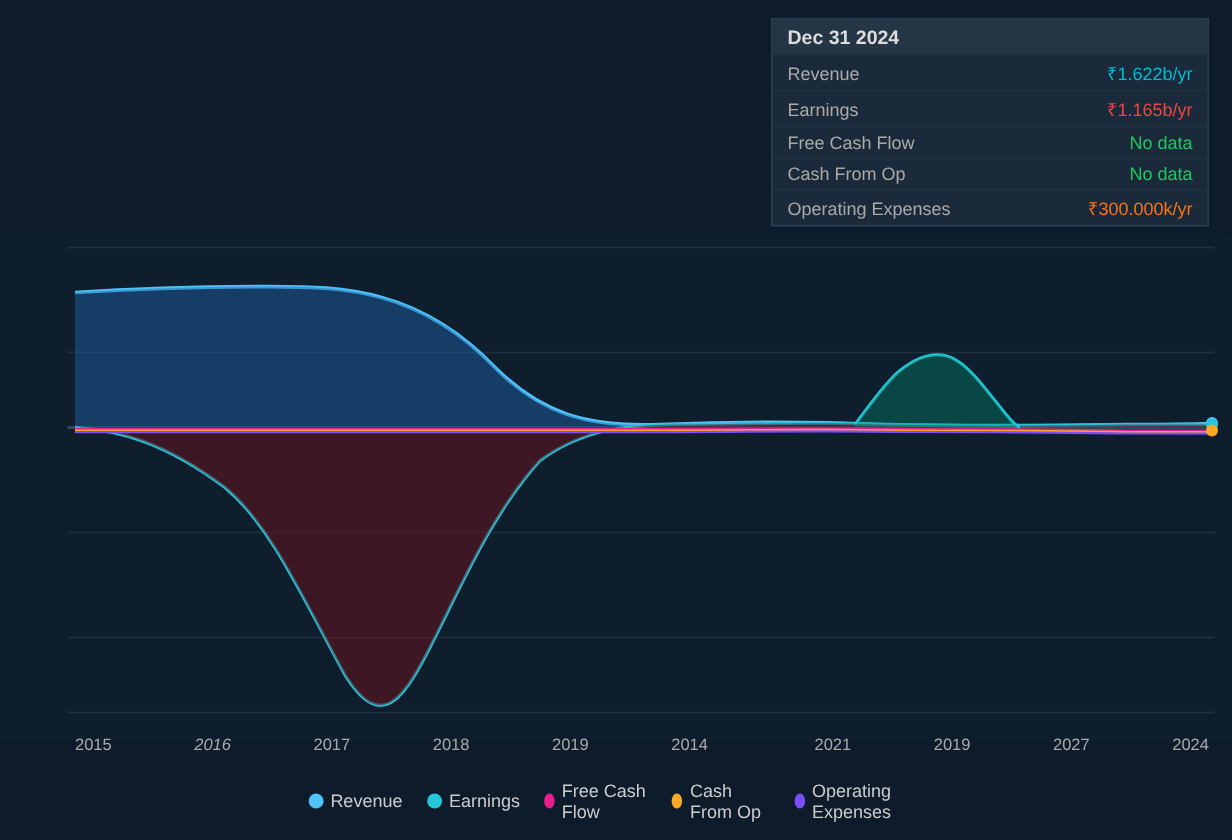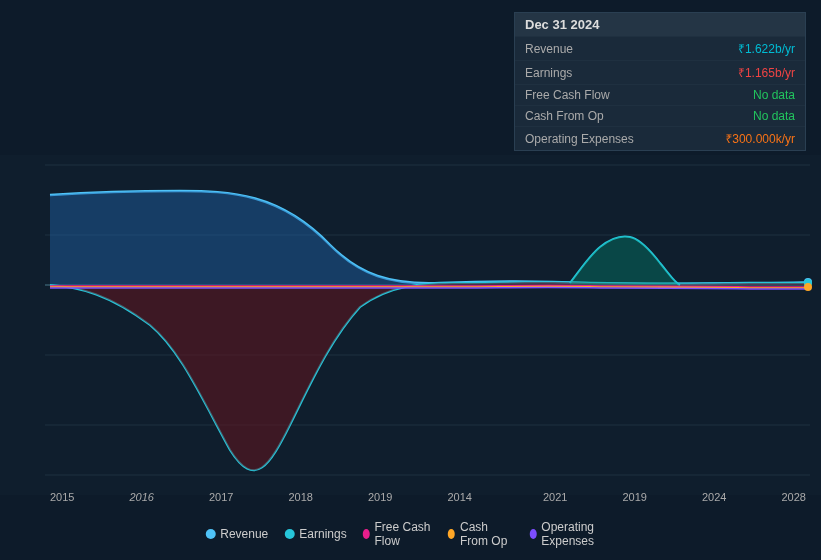--- a/index.html
+++ b/index.html
@@ -173,22 +173,22 @@
 
 <div style="position:absolute; bottom:57px; left:50px; right:15px; display:flex; justify-content:space-between;">
   <span style="font-size:11px;color:#aaa;">2015</span>
   <span style="font-size:11px;color:#aaa;font-style:italic;">2016</span>
   <span style="font-size:11px;color:#aaa;">2017</span>
   <span style="font-size:11px;color:#aaa;">2018</span>
   <span style="font-size:11px;color:#aaa;">2019</span>
   <span style="font-size:11px;color:#aaa;">2014</span>
   <span style="font-size:11px;color:#aaa;margin-left:16px;">2021</span>
   <span style="font-size:11px;color:#aaa;">2019</span>
+  <span style="font-size:11px;color:#aaa;">2027</span>
   <span style="font-size:11px;color:#aaa;">2024</span>
-  <span style="font-size:11px;color:#aaa;">2028</span>
 </div>
 
 <div class="legend">
   <div class="legend-item">
     <div class="legend-dot" style="background:#4fc3f7;"></div>
     <span>Revenue</span>
   </div>
   <div class="legend-item">
     <div class="legend-dot" style="background:#26c6da;"></div>
     <span>Earnings</span>

